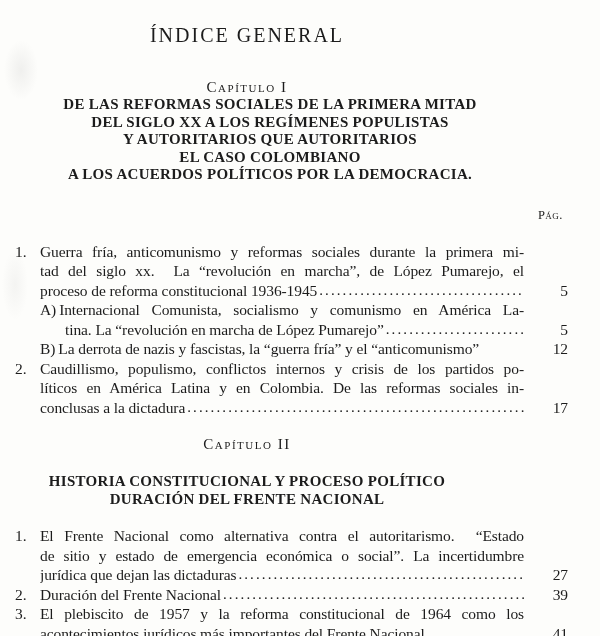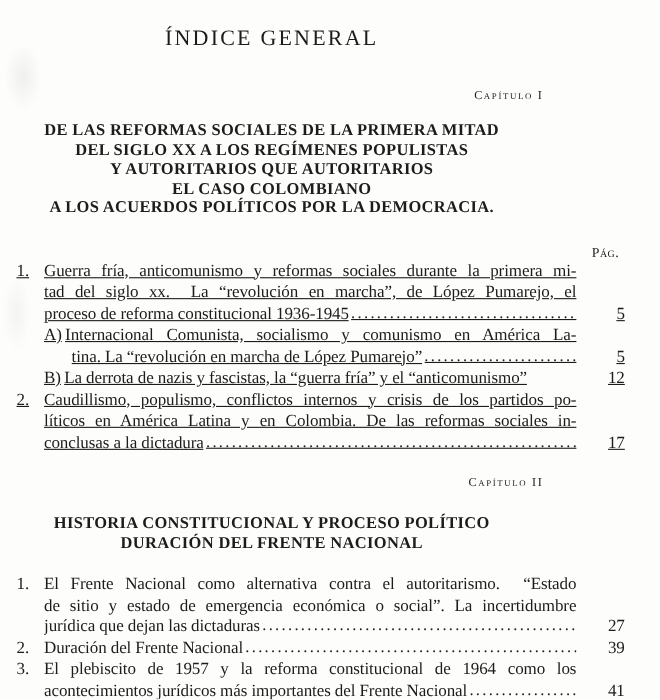--- a/index.html
+++ b/index.html
@@ -17,30 +17,30 @@
     width:494px;
     margin:0;
     text-align:center;
     font-size:20px;
     font-weight:normal;
     letter-spacing:2px;
     line-height:24px;
   }
   .chapter-label {
     width:494px;
-    text-align:right;
+    text-align:center;
     font-variant:small-caps;
-    font-size:11px;
+    font-size:15px;
     letter-spacing:1.5px;
     line-height:18px;
   }
   .chapter-label.first { margin-top:31px; }
   .chapter-label.later { margin-top:18px; }
   .heading-wrap { width:494px; text-align:center; }
-  .heading-wrap.h1 { margin-top:15px; }
+  .heading-wrap.h1 { margin-top:0;padding-left:23px; }
   .heading-wrap.h2 { margin-top:20px; }
   .chapter-heading {
     font-weight:bold;
     font-size:15px;
     line-height:17.5px;
     letter-spacing:0.3px;
   }
   .pag-row {
     margin-top:25px;
     padding-right:37px;
@@ -48,21 +48,21 @@
     font-variant:small-caps;
     font-size:12.5px;
     letter-spacing:0.5px;
     line-height:13px;
   }
   .entries {
     font-size:15.5px;
     line-height:19.5px;
     letter-spacing:-0.1px;
   }
-  .entries.e1 { margin-top:0;text-decoration:underline; }
+  .entries.e1 { margin-top:20px; }
   .entries.e2 { margin-top:18px; }
   .entry { display:flex; padding-left:15px; padding-right:32px; }
   .num { width:25px; flex:none; }
   .body { flex:1; min-width:0; }
   .line.fill { text-align:justify; text-align-last:justify; }
   .line.cont { padding-left:25px; }
   .line.last { display:flex; overflow:hidden; }
   .marker { margin-right:3px; }
   .txt { flex:none; max-width:100%; white-space:nowrap; overflow:hidden; }
   .leader {

